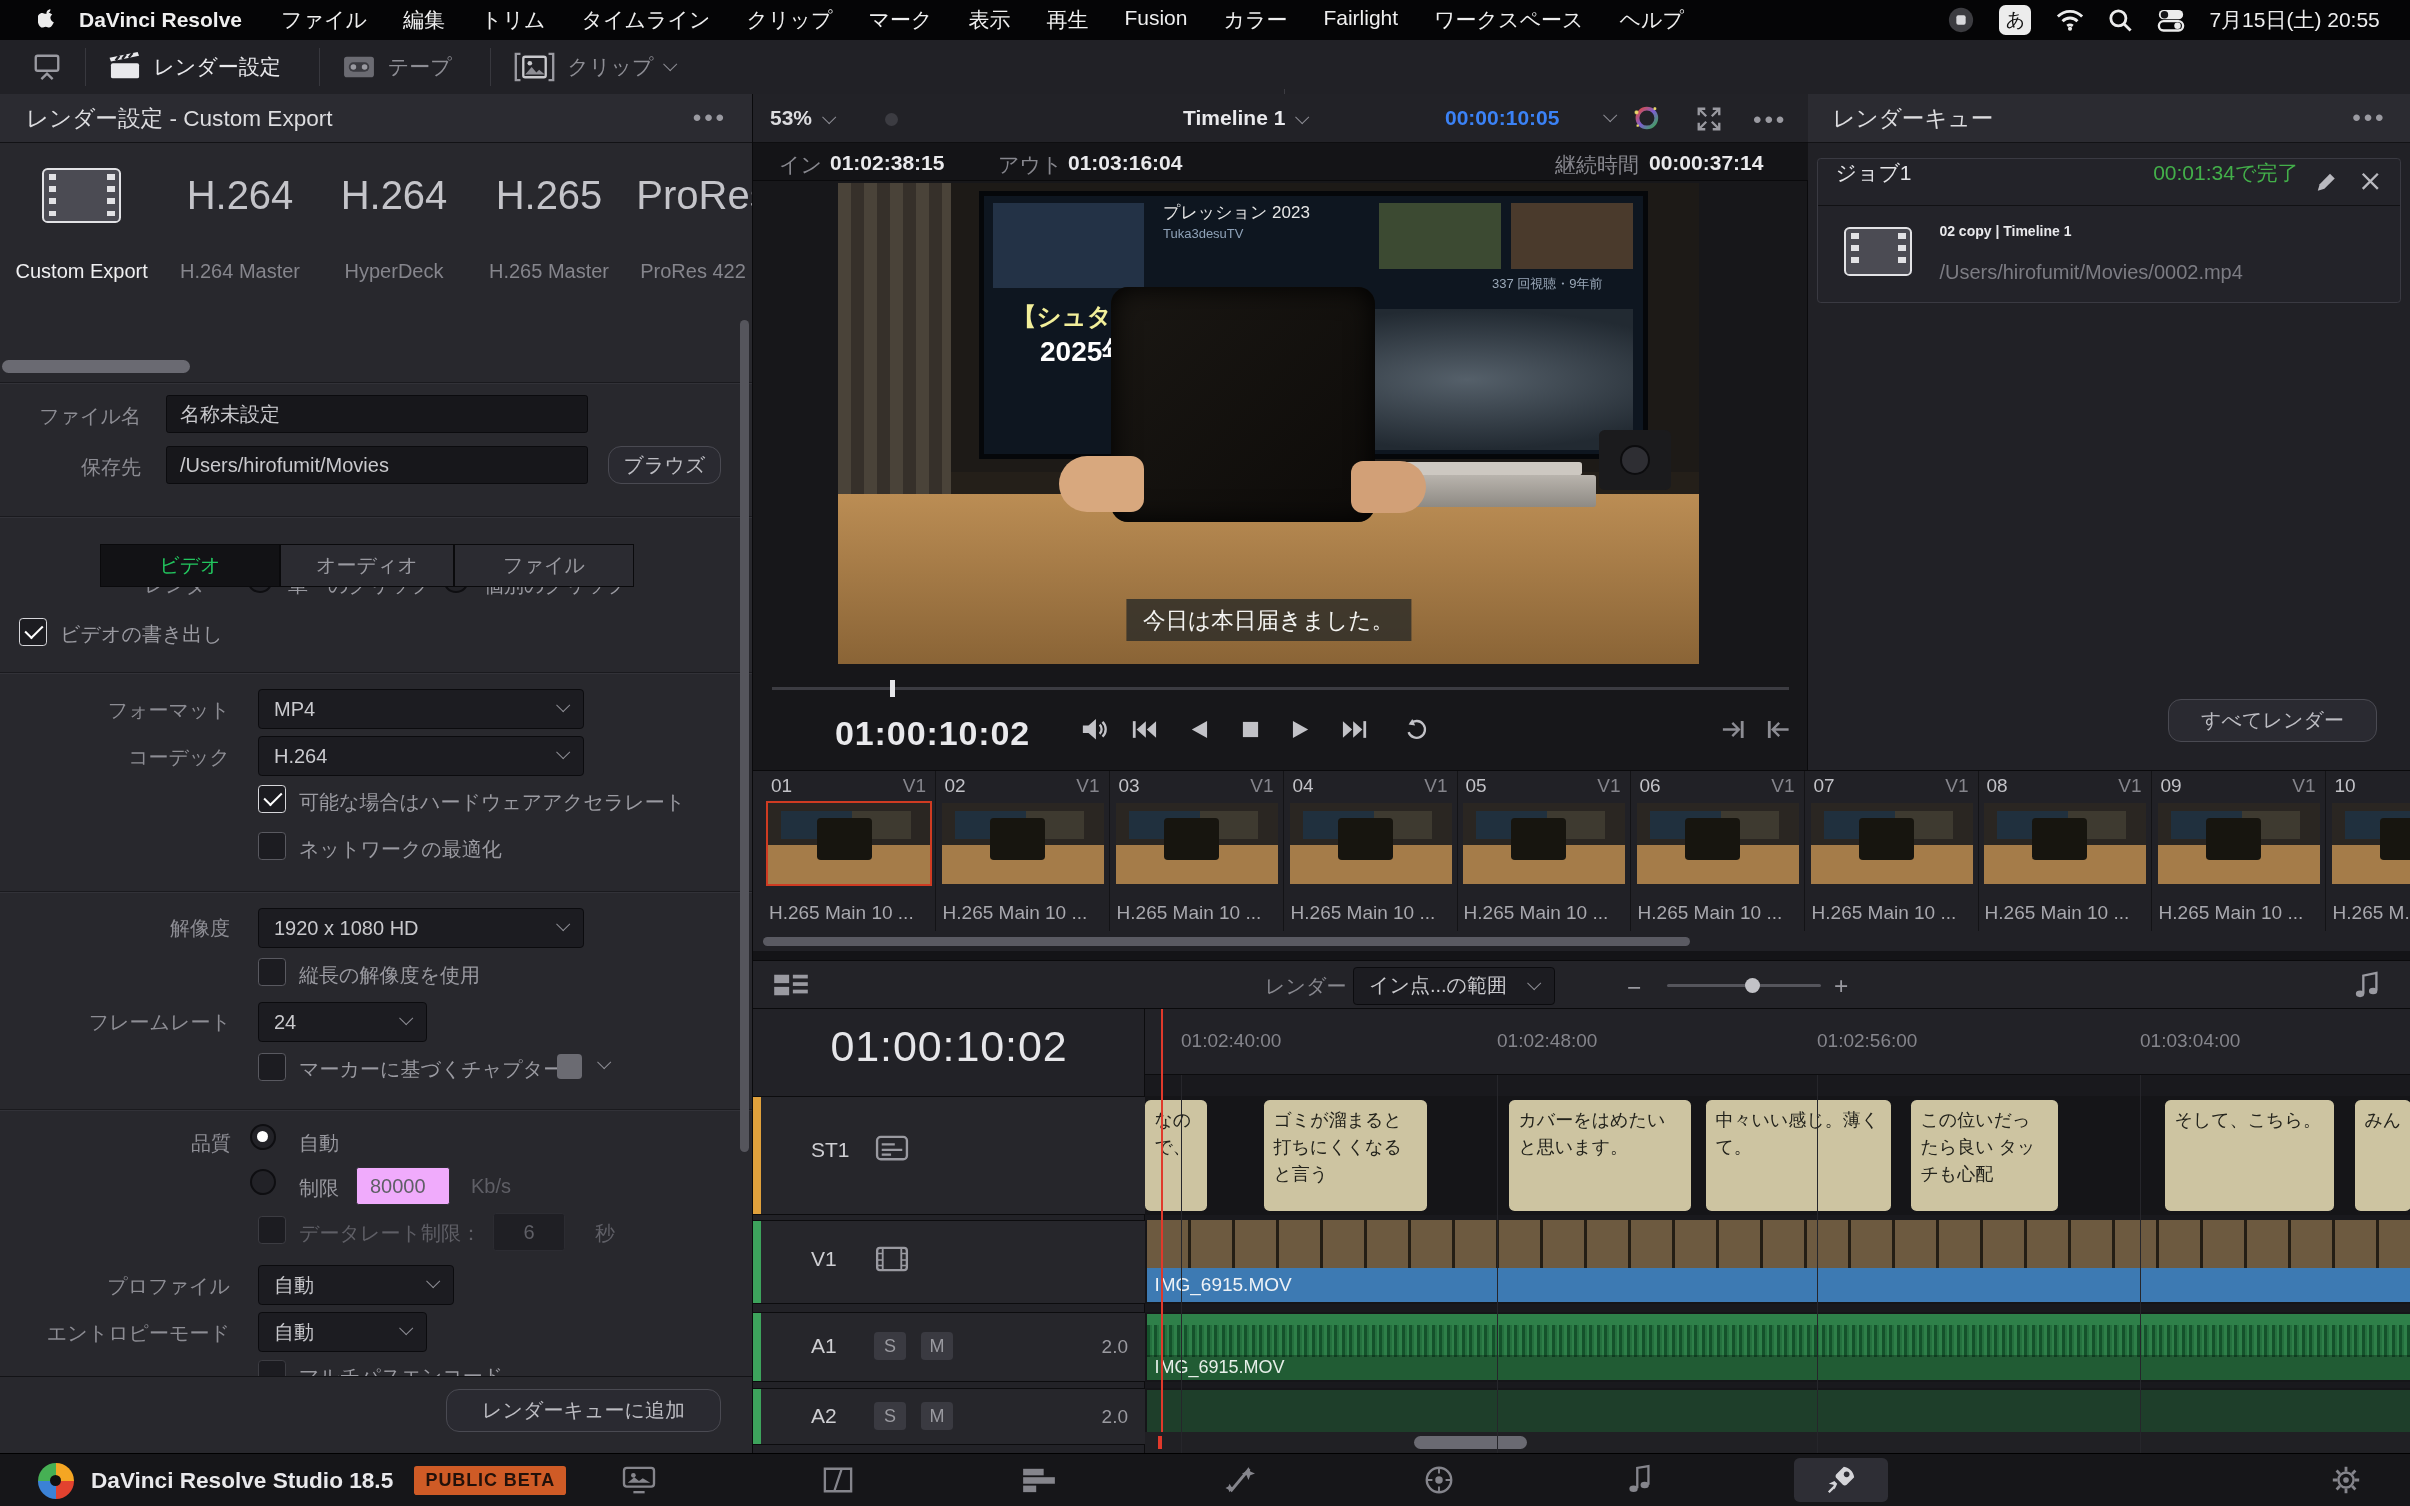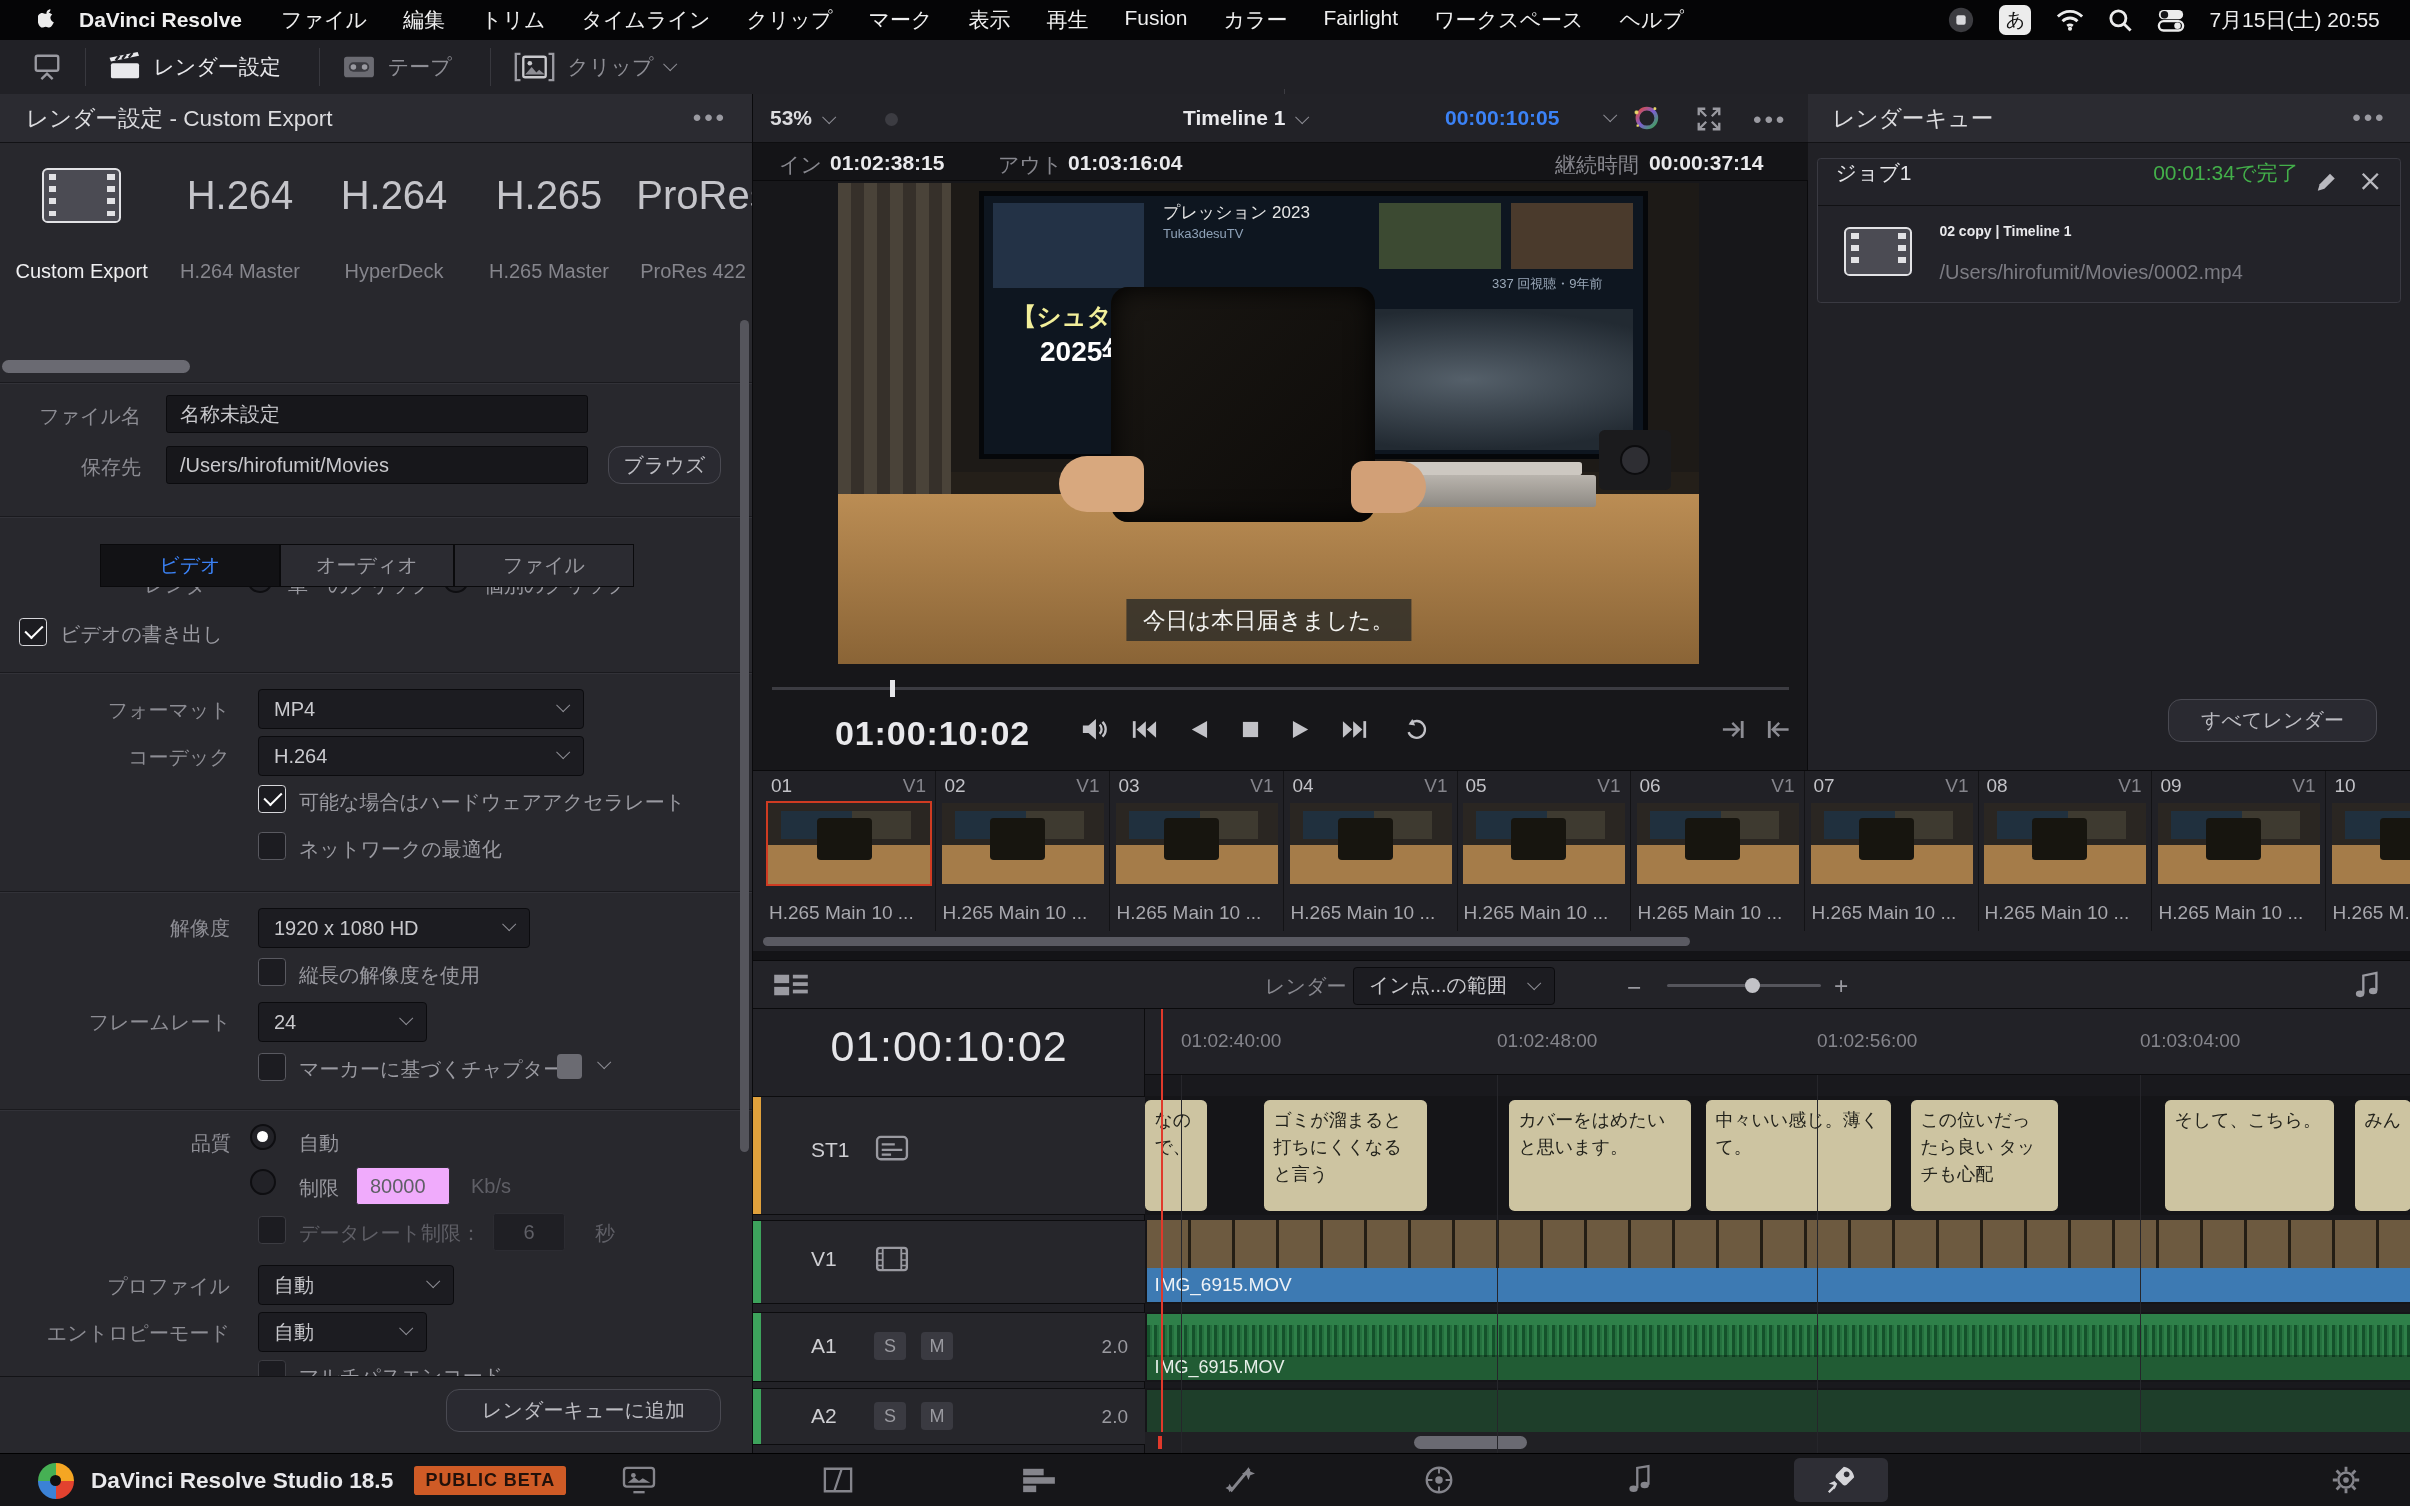--- a/index.html
+++ b/index.html
@@ -40,21 +40,21 @@
   .dd .chev{position:absolute;right:15px;top:13px;}
   .btn{position:absolute;background:#2a2a31;border:0.9px solid #4a4a52;border-radius:13px;color:#bcbcc2;font-size:20px;display:flex;align-items:center;justify-content:center;}
   .cb{position:absolute;width:28px;height:28px;background:#1c1c21;border:1.9px solid #595960;border-radius:3.8px;}
   .cb.checked{border-color:#d6d6da;}
   .cb.checked::after{content:"";position:absolute;left:8.5px;top:1.9px;width:7.5px;height:15px;border-right:2.8px solid #fff;border-bottom:2.8px solid #fff;transform:rotate(45deg);}
   .cb.dim{border-color:#3c3c42;}
   .radio{position:absolute;width:26px;height:26px;border-radius:50%;background:#222227;border:2.8px solid #0e0e11;}
   .radio.sel::after{content:"";position:absolute;left:4.7px;top:4.7px;width:11.3px;height:11.3px;background:#fff;border-radius:50%;}
   .clabel{position:absolute;font-size:20px;color:#9a9aa1;white-space:nowrap;}
   .tab{position:absolute;height:43px;border:0.9px solid #0a0a0c;background:#2b2b31;color:#9a9aa1;font-size:20px;display:flex;align-items:center;justify-content:center;top:450px;}
-  .tab.active{background:#121215;color:#3b82f6;}
+  .tab.active{background:#121215;color:#22c55e;}
   .vscroll{position:absolute;width:9.4px;border-radius:4.7px;background:#55555c;}
   
   .viewer{position:absolute;left:753px;top:94px;width:1055px;height:676px;background:#17171a;border-right:0.9px solid #0a0a0c;}
   .v-head{position:absolute;left:0;top:0;width:1055px;height:49px;background:#222227;border-bottom:0.9px solid #0e0e10;font-size:21px;}
   .v-info{position:absolute;left:0;top:49px;width:1055px;height:38px;background:#141417;border-bottom:0.9px solid #0a0a0c;font-size:21px;}
   .video{position:absolute;left:85px;top:89px;width:861px;height:481px;background:#0c0b0a;overflow:hidden;}
   .transport-ic{position:absolute;top:614px;width:43px;height:43px;display:flex;align-items:center;justify-content:center;}
   
   .queue{position:absolute;left:1808px;top:94px;width:603px;height:676px;background:#212126;}
   .q-head{position:absolute;left:0;top:0;width:603px;height:49px;background:#2b2b31;border-bottom:0.9px solid #121215;display:flex;align-items:center;padding:0 24.5px;font-size:22.6px;color:#dcdcdf;}
@@ -274,21 +274,21 @@
       </div>
 
     <div class="cb checked" style="left:258px;top:691px;"></div>
     <div class="clabel" style="left:299px;top:695px;">可能な場合はハードウェアアクセラレート</div>
     <div class="cb" style="left:258px;top:738px;"></div>
     <div class="clabel" style="left:299px;top:742px;">ネットワークの最適化</div>
 
     <div class="divline" style="top:797px;"></div>
 
     <div class="flabel" style="left:89px;top:821px;width:141px;">解像度</div>
-    <div class="dd" style="left:258px;top:814px;width:272px;">
+    <div class="dd" style="left:258px;top:814px;width:326px;">
         <span>1920 x 1080 HD</span>
         <span class="chev"></span>
       </div>
     <div class="cb" style="left:258px;top:864px;"></div>
     <div class="clabel" style="left:299px;top:868px;">縦長の解像度を使用</div>
     <div class="flabel" style="left:71px;top:915px;width:160px;">フレームレート</div>
     <div class="dd" style="left:258px;top:908px;width:169px;">
         <span>24</span>
         <span class="chev"></span>
       </div>

